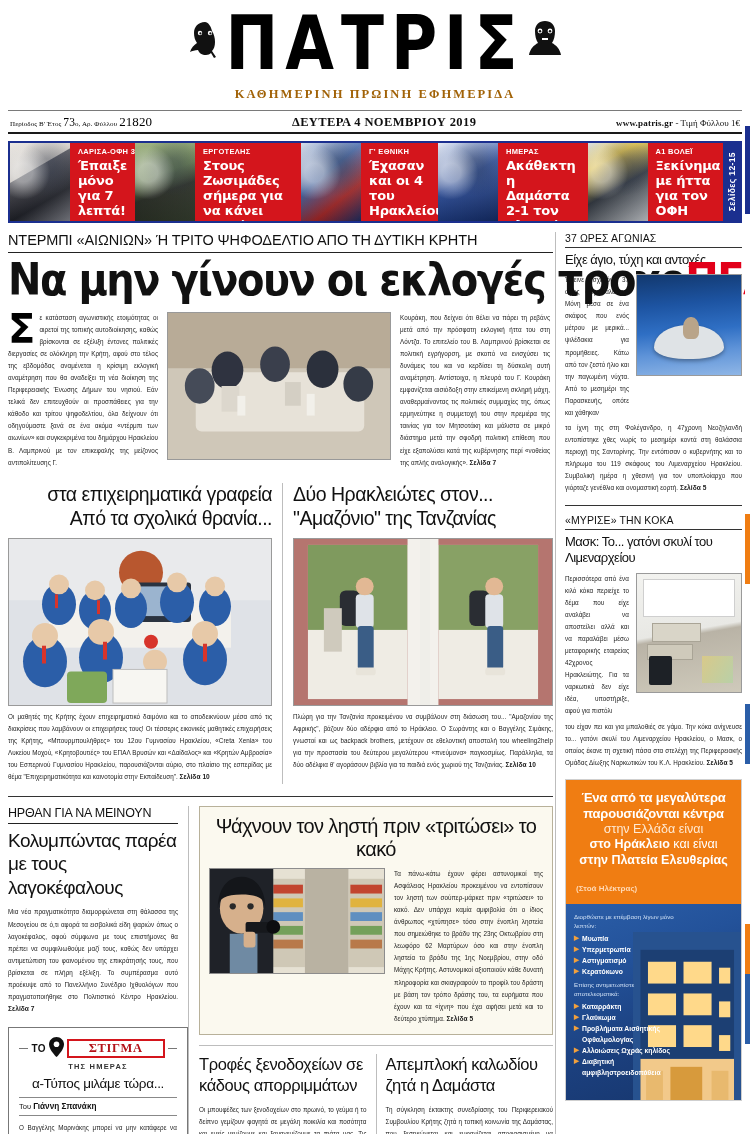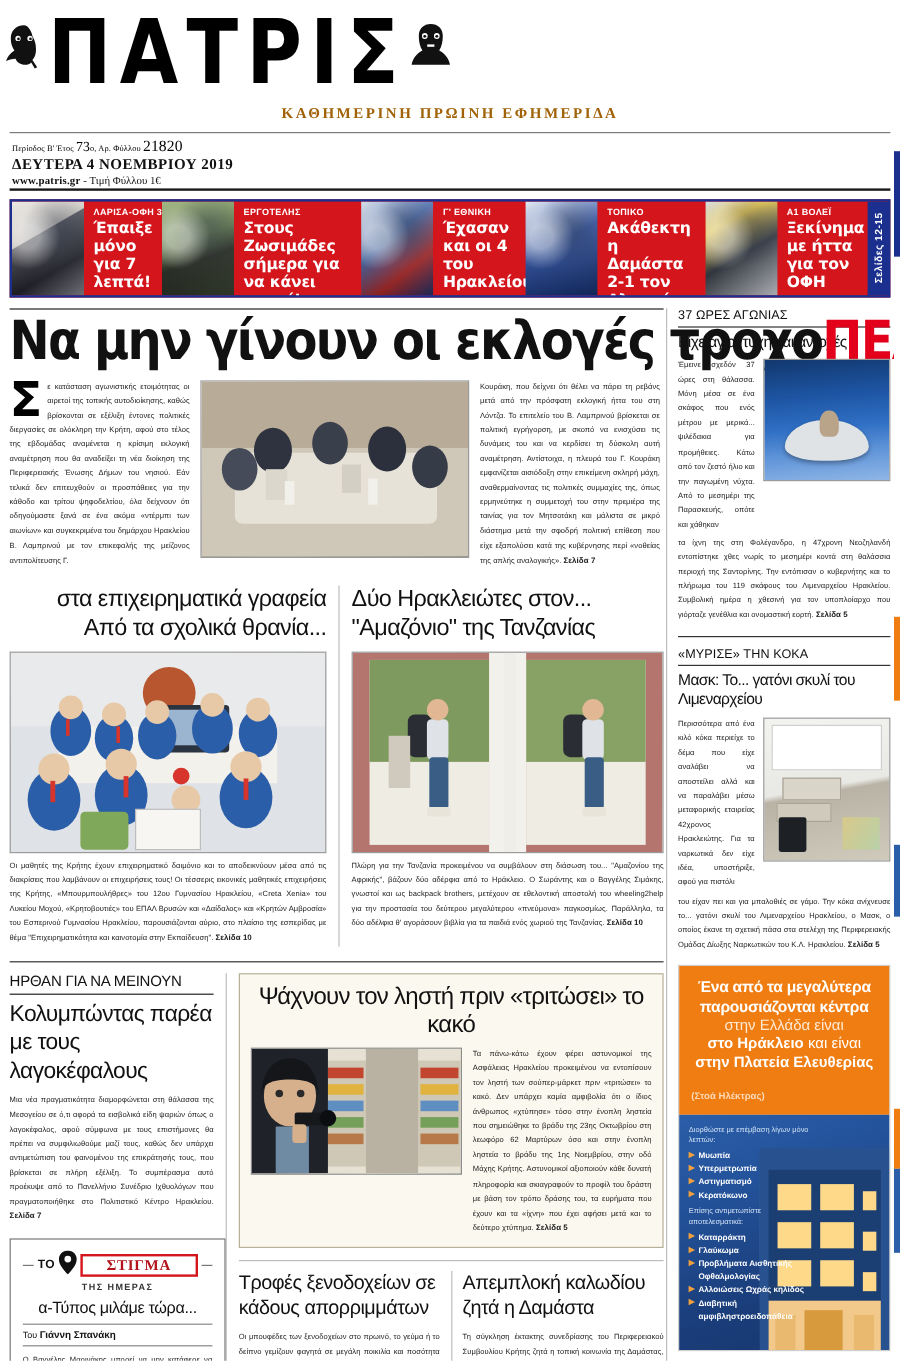--- a/index.html
+++ b/index.html
@@ -9,21 +9,21 @@
     background: #ffffff;
     font-family: "Liberation Sans", sans-serif;
     color: #111;
     overflow: hidden;
   }
   .page { position: relative; width: 750px; height: 1134px; background:#fff; }
 
   
   .masthead { padding-top: 14px; text-align: center; position: relative; }
   .masthead-row {
-    display: flex; align-items: center; justify-content: flex-start; 
+    display: flex; align-items: center; justify-content: center; 
   }
   .nameplate {
     font-family: "DejaVu Sans", sans-serif;
     font-weight: 700;
     font-size: 63px;
     letter-spacing: 7px;
     line-height: 0.95;
     color: #000;
     transform: scaleY(1.18);
     transform-origin: center;
@@ -35,21 +35,20 @@
     font-size: 12.5px;
     letter-spacing: 2.1px;
     margin-top: 13px;
     color: #a16207;
   }
   .rule-thin { border-top: 1px solid #7a7a7a; margin: 8px 8px 0 8px; }
   .infoline {
     display: flex; justify-content: space-between; align-items: baseline;
     font-family: "Liberation Serif", serif;
     padding: 3px 10px 2px 10px;
-    flex-direction: column;
   }
   .infoline .left { font-size: 7px; color:#000; letter-spacing:.1px;}
   .infoline .left b { font-size: 11.5px; font-weight: 400;}
   .infoline .left .issue { font-size: 13px; }
   .infoline .center { font-size: 12.5px; font-weight: 700; letter-spacing: .4px;}
   .infoline .right { font-size: 9px; }
   .infoline .right .site { font-weight:700; letter-spacing:.2px; }
   .rule-thick { border-top: 2.5px solid #1a1a1a; margin: 0 8px; }
 
   
@@ -327,40 +326,41 @@
         <div class="photo-sheen"></div>
       </div>
     <div class="sb-text">
       <div class="sb-kicker">Γ' ΕΘΝΙΚΗ</div>
       <div class="sb-head">Έχασαν και οι 4 του Ηρακλείου</div>
     </div>
     <div class="sb-photo p4">
         <div class="photo-sheen"></div>
       </div>
     <div class="sb-text">
-      <div class="sb-kicker">ΤΟΠΙΚΟ</div>
+      <div class="sb-kicker">ΗΜΕΡΑΣ</div>
       <div class="sb-head">Ακάθεκτη η Δαμάστα 2-1 τον Αλμυρό</div>
     </div>
     <div class="sb-photo p5">
         <div class="photo-sheen"></div>
       </div>
     <div class="sb-text">
       <div class="sb-kicker">Α1 ΒΟΛΕΪ</div>
       <div class="sb-head">Ξεκίνημα με ήττα για τον ΟΦΗ</div>
     </div>
     <div class="sb-pages">
       <span>Σελίδες 12-15</span>
     </div>
   </div>
 
   <div class="body-wrap">
 
     <div class="col-main">
 
       <div>
+        <div class="lead-kicker">ΝΤΕΡΜΠΙ «ΑΙΩΝΙΩΝ» Ή ΤΡΙΤΟ ΨΗΦΟΔΕΛΤΙΟ ΑΠΟ ΤΗ ΔΥΤΙΚΗ ΚΡΗΤΗ</div>
         <div class="lead-rule"></div>
         <div class="lead-head"><span>Να μην γίνουν οι εκλογές τροχο</span><span class="hl">ΠΕΔ</span></div>
 
         <div class="lead-body">
           <div class="lead-col bodytext">
             <span class="dropcap">Σ</span><span>ε κατάσταση αγωνιστικής ετοιμότητας οι αιρετοί της τοπικής αυτοδιοίκησης, καθώς βρίσκονται σε εξέλιξη έντονες πολιτικές διεργασίες σε ολόκληρη την Κρήτη, αφού στο τέλος της εβδομάδας αναμένεται η κρίσιμη εκλογική αναμέτρηση που θα αναδείξει τη νέα διοίκηση της Περιφερειακής Ένωσης Δήμων του νησιού. Εάν τελικά δεν επιτευχθούν οι προσπάθειες για την κάθοδο και τρίτου ψηφοδελτίου, όλα δείχνουν ότι οδηγούμαστε ξανά σε ένα ακόμα «ντέρμπι των αιωνίων» και συγκεκριμένα του δημάρχου Ηρακλείου Β. Λαμπρινού με τον επικεφαλής της μείζονος αντιπολίτευσης Γ.</span>
           </div>
           <div class="lead-photo">
             <div class="photo-sheen"></div>
             <svg width="100%" height="100%" viewBox="0 0 224 148" preserveAspectRatio="none" style="position:absolute;inset:0">

